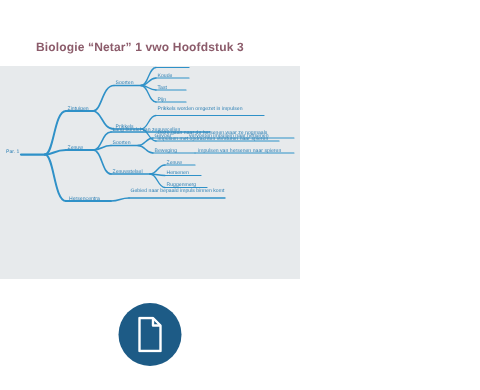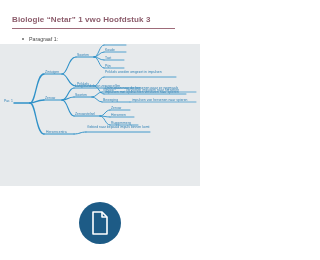--- a/index.html
+++ b/index.html
@@ -18,21 +18,21 @@
   
   .doc-header {
     padding: 16px 12px 0 12px;
   }
   .doc-title {
     font-size: 8px;
     font-weight: bold;
     color: #8c5c6b;
     letter-spacing: 0.1px;
     line-height: 1.1;
-    margin: 0;
+    margin: 12px;
     white-space: nowrap;
   }
   .title-rule {
     margin-top: 3px;
     height: 1px;
     background: #9e6b79;
     width: 163px;
   }
 
   

